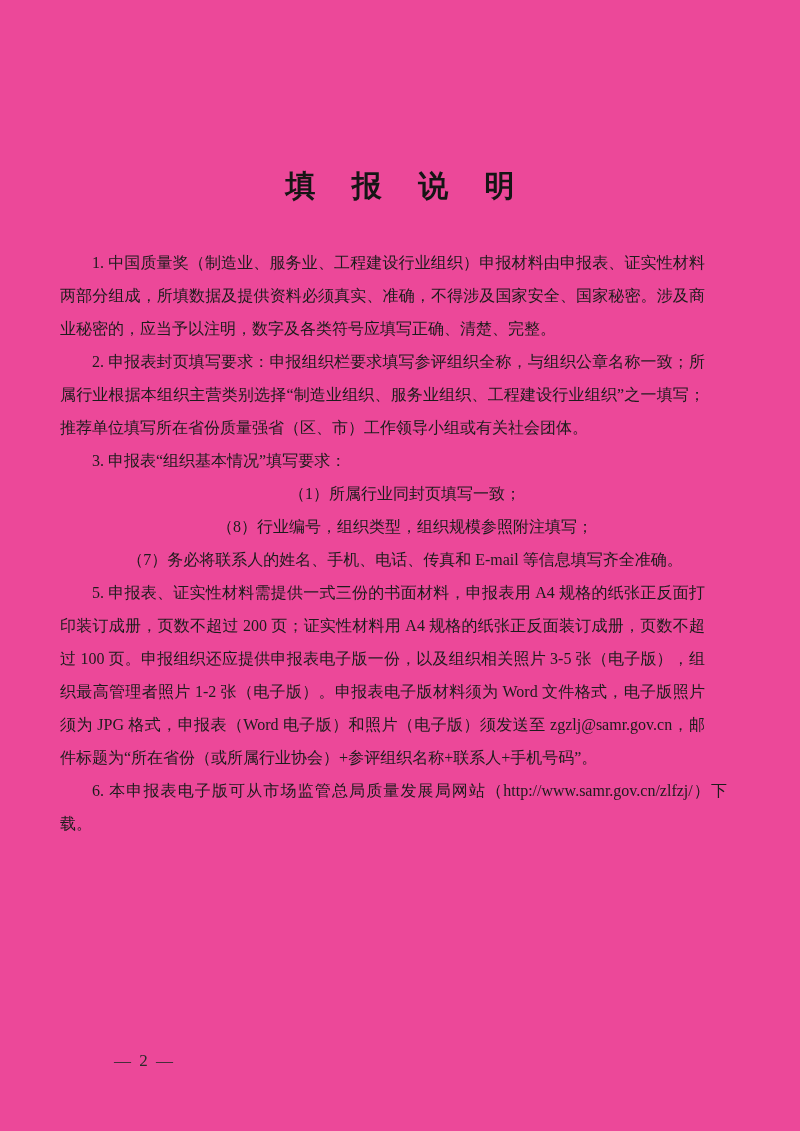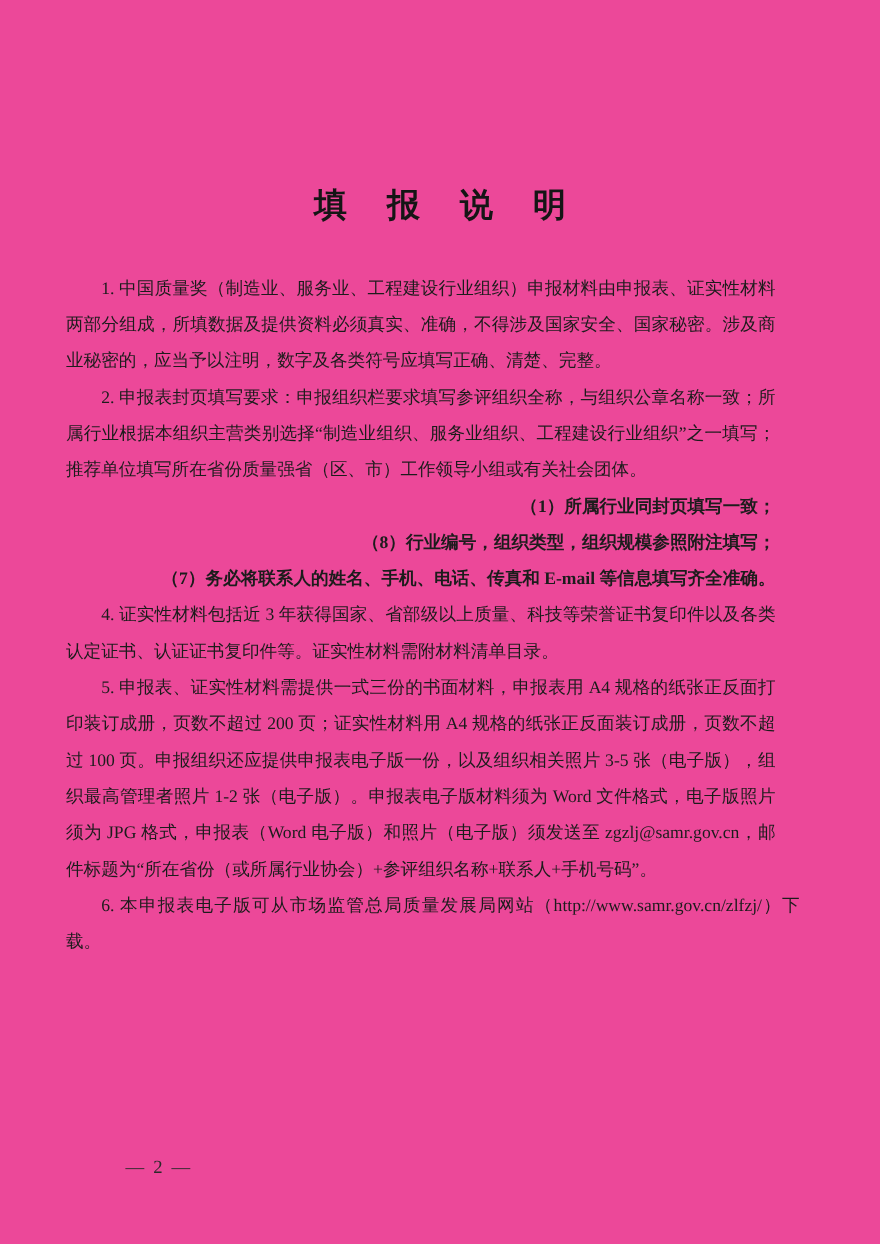--- a/index.html
+++ b/index.html
@@ -36,22 +36,21 @@
     margin: 0;
     font-size: 16px;
     line-height: 33px;
     text-align: justify;
     text-justify: inter-ideograph;
     text-indent: 2em;
     color: #1c1c1c;
   }
   .sub {
     text-indent: 2.8em;
-    text-align: right;
-    font-weight: bold;
+    text-align: center;
   }
   .wide {
     margin-right: -22px;
   }
   .footer {
     position: absolute;
     top: 1049px;
     left: 114px;
     font-size: 17px;
     line-height: 24px;
@@ -62,23 +61,23 @@
 </head>
 <body>
 
 <div class="page">
 
   <h1 class="doc-title">填 报 说 明</h1>
 
   <div class="content">
     <p class="para">1. 中国质量奖（制造业、服务业、工程建设行业组织）申报材料由申报表、证实性材料两部分组成，所填数据及提供资料必须真实、准确，不得涉及国家安全、国家秘密。涉及商业秘密的，应当予以注明，数字及各类符号应填写正确、清楚、完整。</p>
     <p class="para">2. 申报表封页填写要求：申报组织栏要求填写参评组织全称，与组织公章名称一致；所属行业根据本组织主营类别选择“制造业组织、服务业组织、工程建设行业组织”之一填写；推荐单位填写所在省份质量强省（区、市）工作领导小组或有关社会团体。</p>
+    <p class="para">3. 申报表“组织基本情况”填写要求：</p>
     <p class="para sub">（1）所属行业同封页填写一致；</p>
     <p class="para sub">（8）行业编号，组织类型，组织规模参照附注填写；</p>
     <p class="para sub">（7）务必将联系人的姓名、手机、电话、传真和 E-mail 等信息填写齐全准确。</p>
-    <p class="para">4. 证实性材料包括近 3 年获得国家、省部级以上质量、科技等荣誉证书复印件以及各类认定证书、认证证书复印件等。证实性材料需附材料清单目录。</p>
     <p class="para">5. 申报表、证实性材料需提供一式三份的书面材料，申报表用 A4 规格的纸张正反面打印装订成册，页数不超过 200 页；证实性材料用 A4 规格的纸张正反面装订成册，页数不超过 100 页。申报组织还应提供申报表电子版一份，以及组织相关照片 3-5 张（电子版），组织最高管理者照片 1-2 张（电子版）。申报表电子版材料须为 Word 文件格式，电子版照片须为 JPG 格式，申报表（Word 电子版）和照片（电子版）须发送至 zgzlj@samr.gov.cn，邮件标题为“所在省份（或所属行业协会）+参评组织名称+联系人+手机号码”。</p>
     <p class="para wide">6. 本申报表电子版可从市场监管总局质量发展局网站（http://www.samr.gov.cn/zlfzj/）下载。</p>
   </div>
 
   <div class="footer">— 2 —</div>
 
 </div>
 
 </body></html>

